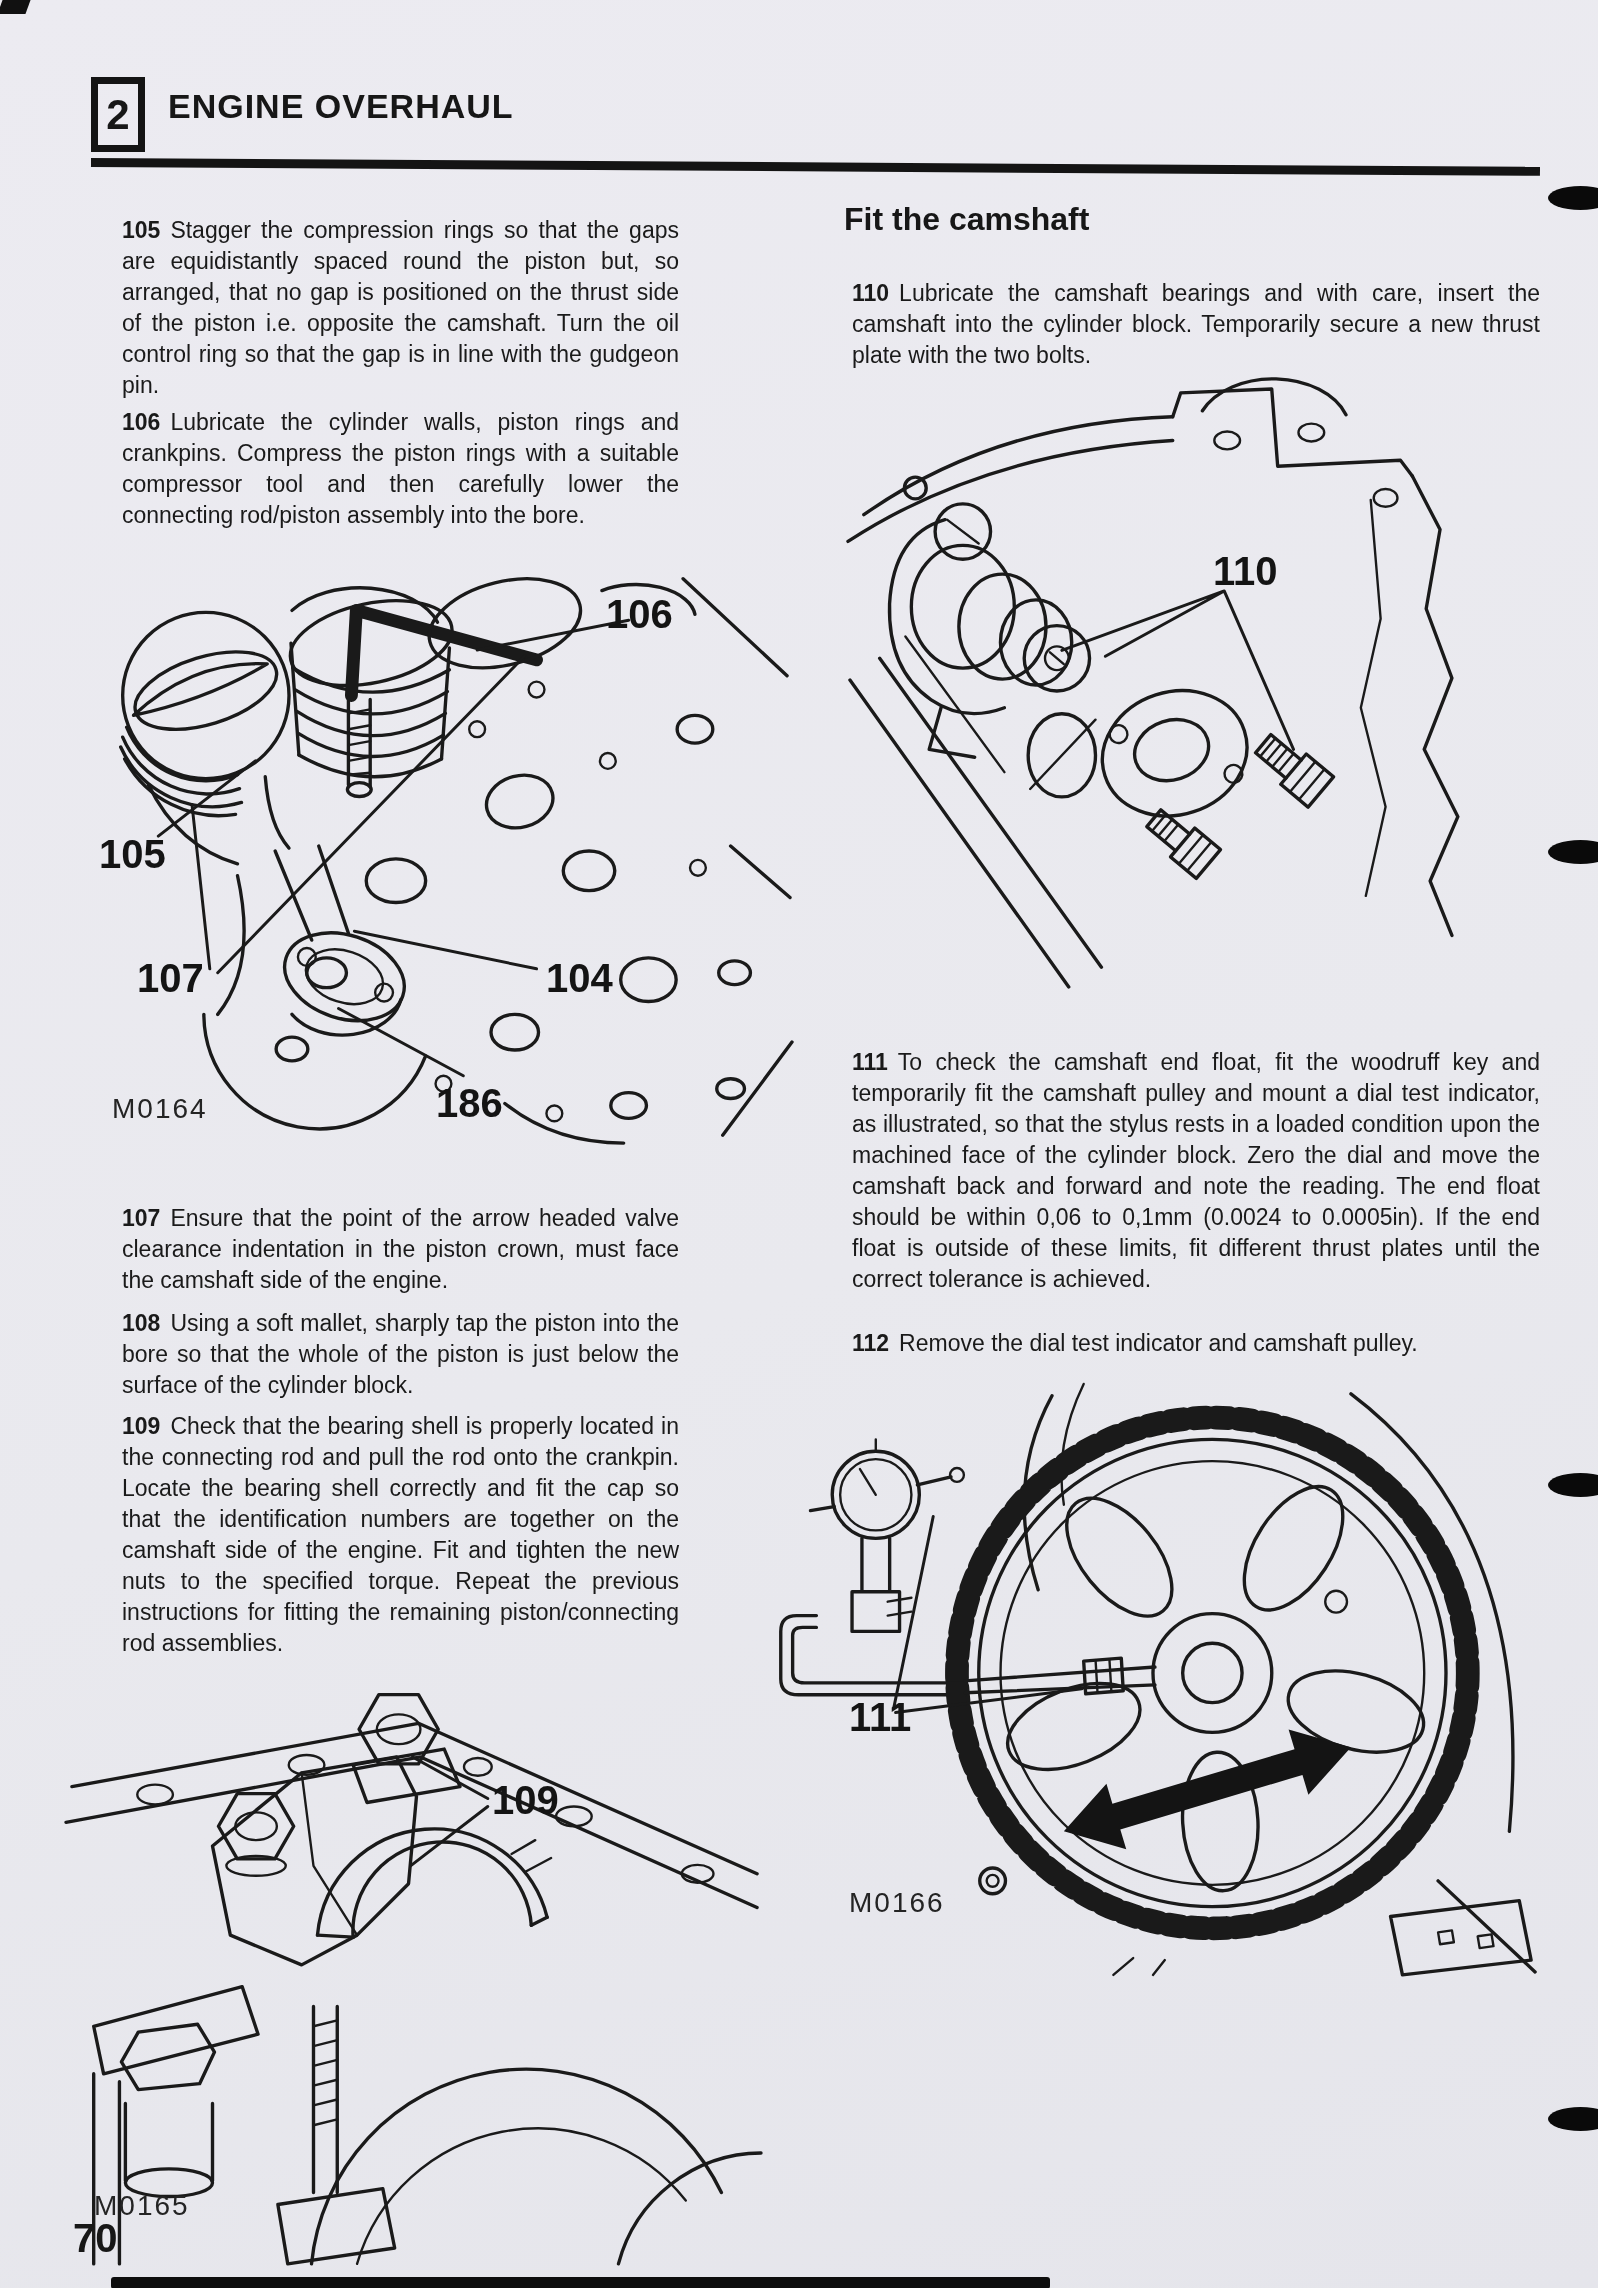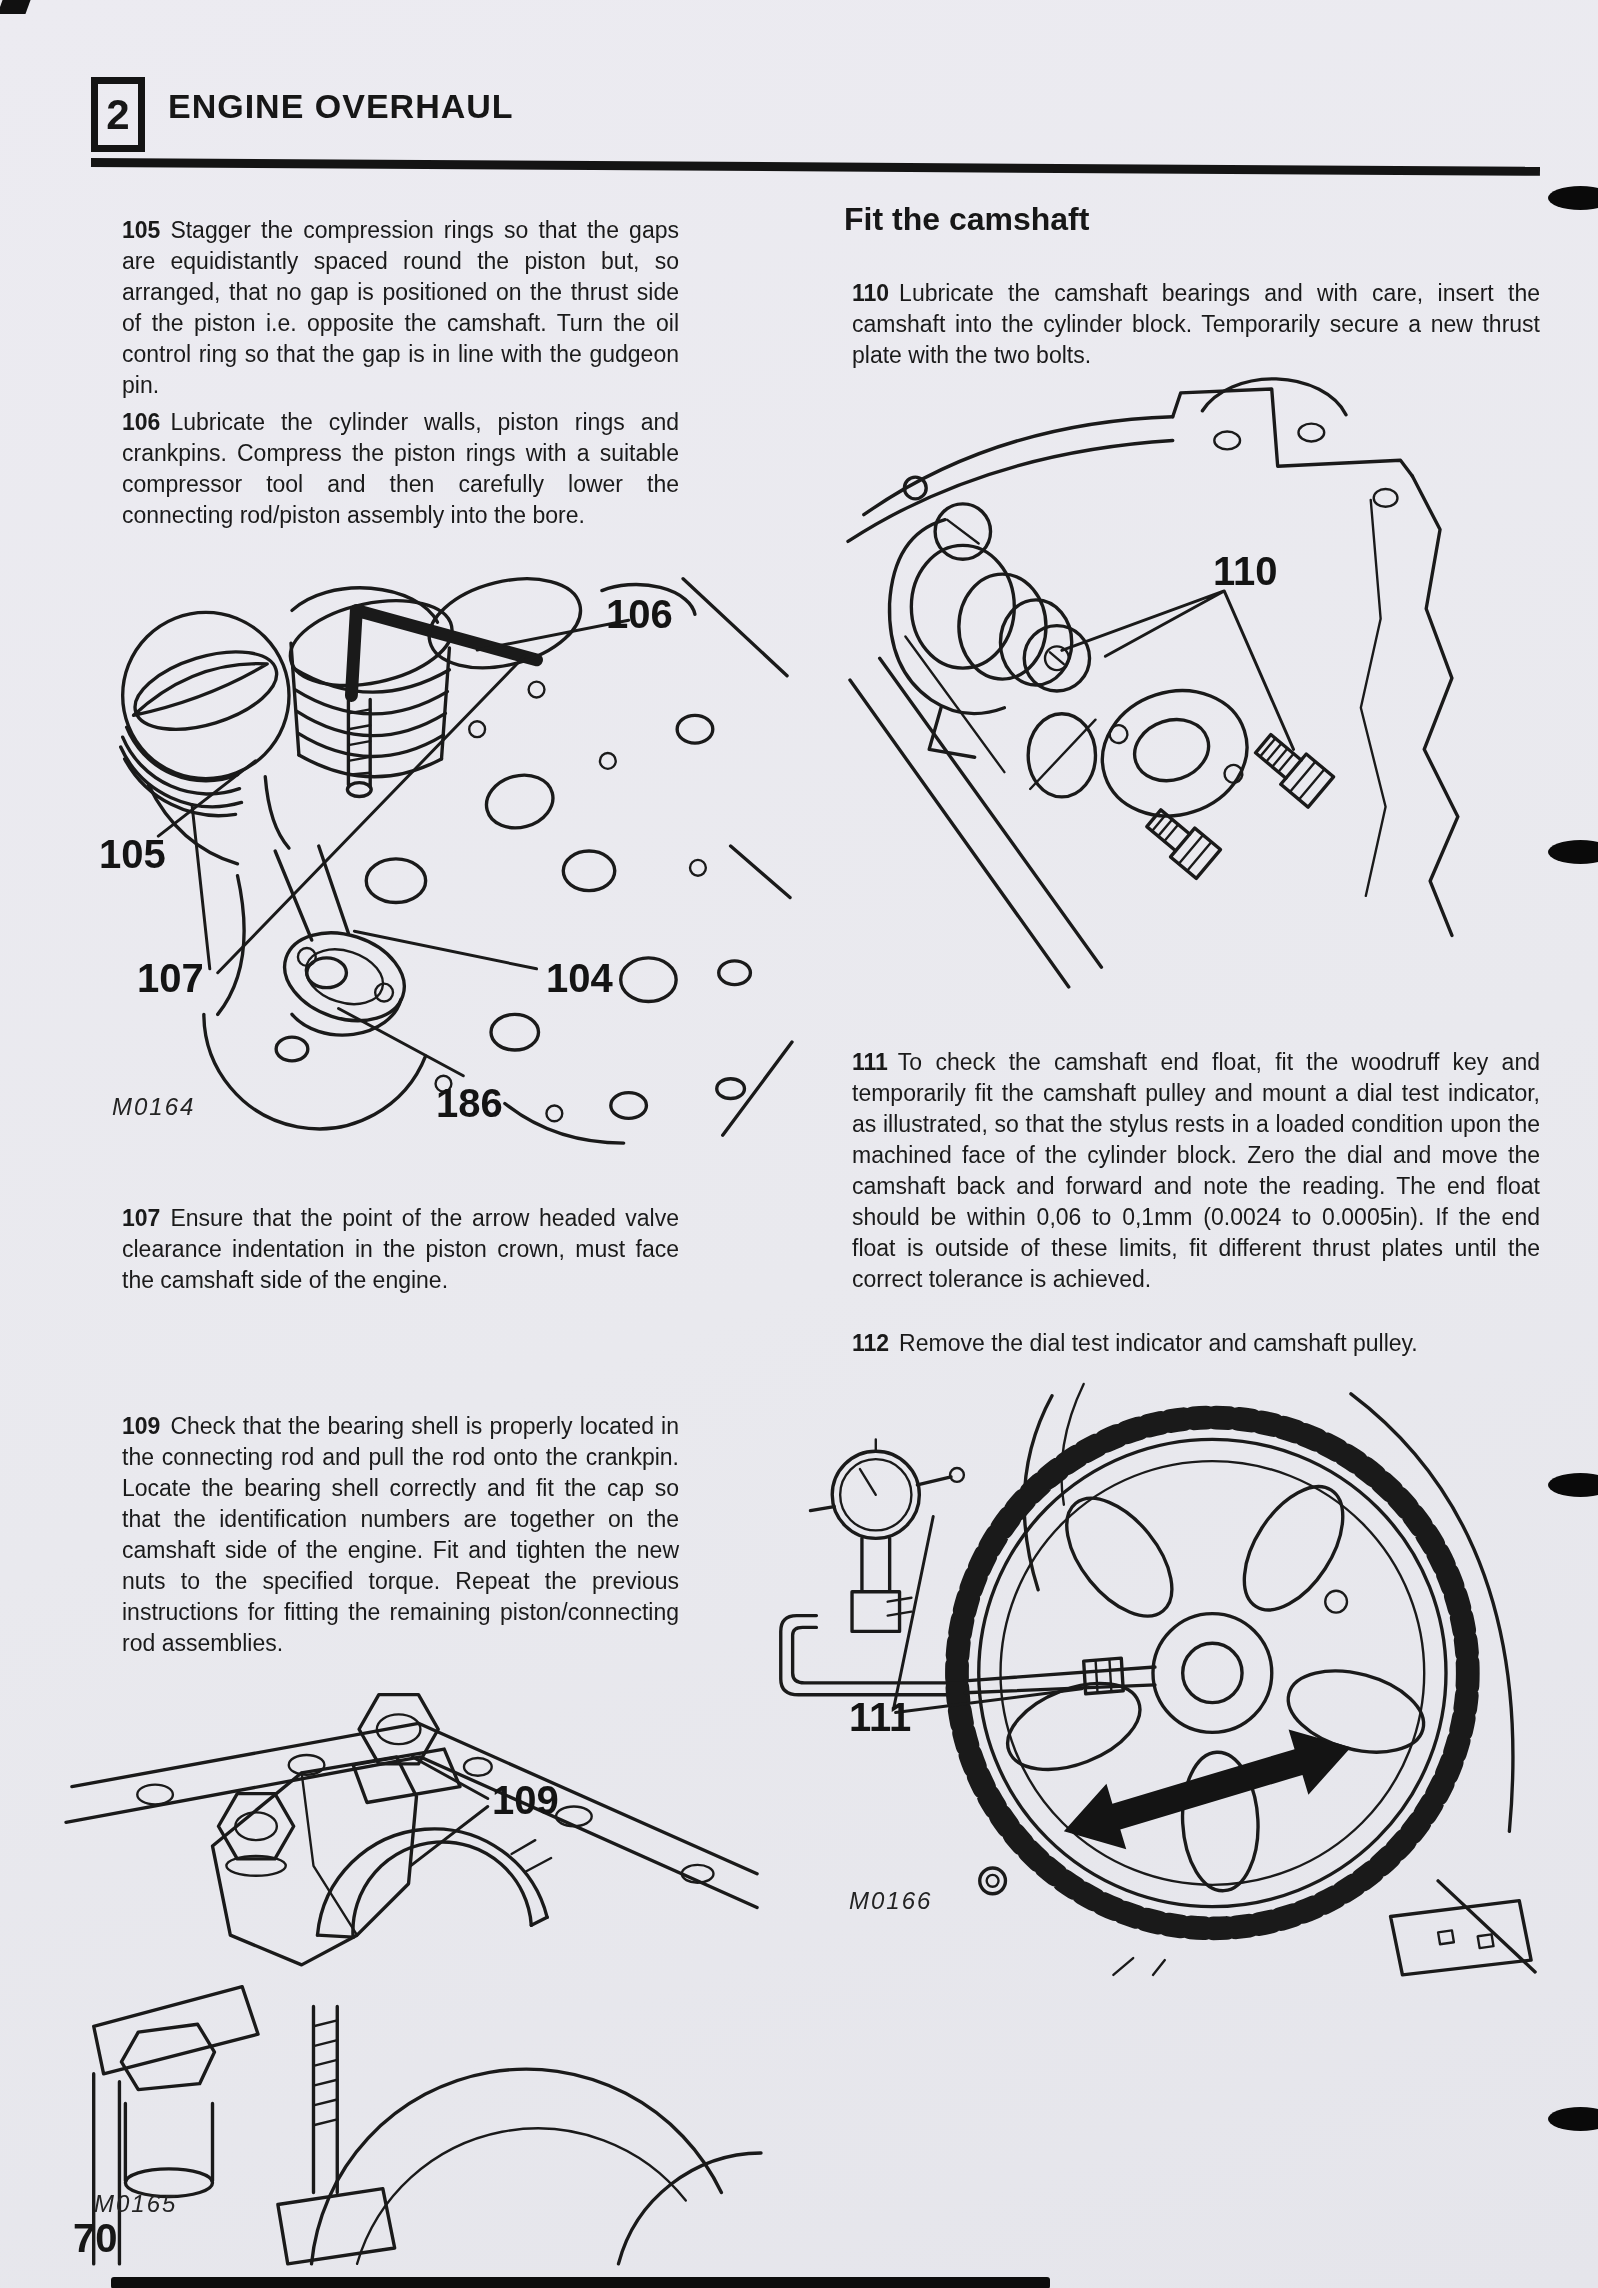--- a/index.html
+++ b/index.html
@@ -14,21 +14,21 @@
             transform:rotate(0.35deg);transform-origin:left center;}
   #chapTitle{left:168px;top:87px;font-size:34px;font-weight:bold;letter-spacing:1px;}
   
   .para{position:absolute;text-align:justify;font-size:23px;line-height:31px;color:#1a1a1a;}
   .lcol{left:94px;width:557px;margin-left:28px;}
   .rcol{left:844px;width:688px;margin-left:8px;}
   .pnum{font-weight:bold;padding-right:10px;}
   #rheading{left:844px;top:201px;font-size:32px;font-weight:bold;}
   
   .callout{position:absolute;font-weight:bold;font-size:40px;color:#141414;white-space:nowrap;}
-  .figcap{position:absolute;font-size:24px;color:#242424;letter-spacing:2px;white-space:nowrap;font-style:italic;}
+  .figcap{position:absolute;font-size:28px;color:#242424;letter-spacing:2px;white-space:nowrap;}
   #pageNum{left:73px;top:2216px;font-size:40px;font-weight:bold;}
   
   .hole{position:absolute;right:-14px;width:65px;height:24px;background:#0a0a0a;border-radius:50%;}
   #botBar{left:111px;top:2277px;width:939px;height:12px;background:#0d0d0d;border-radius:3px;}
   #cornerMark{left:0;top:0;width:28px;height:14px;background:#111;transform:skewX(-20deg);}
   svg{position:absolute;overflow:visible;}
   .ln{stroke:#1a1a1a;fill:none;stroke-width:3.4;stroke-linecap:round;stroke-linejoin:round;}
   .thin{stroke-width:2.4;}
   .lead{stroke-width:3;}
   .fillb{fill:#141414;stroke:none;}
@@ -44,20 +44,22 @@
   </div>
   <div class="abs" id="chapTitle">ENGINE OVERHAUL</div>
   <div class="abs" id="headRule"></div>
 
   <p class="para lcol" style="top:192px">
     <span class="pnum">105</span><span>Stagger the compression rings so that the gaps are equidistantly spaced round the piston but, so arranged, that no gap is positioned on the thrust side of the piston i.e. opposite the camshaft. Turn the oil control ring so that the gap is in line with the gudgeon pin.</span></p>
   <p class="para lcol" style="top:384px">
     <span class="pnum">106</span><span>Lubricate the cylinder walls, piston rings and crankpins. Compress the piston rings with a suitable compressor tool and then carefully lower the connecting rod/piston assembly into the bore.</span></p>
   <p class="para lcol" style="top:1180px">
     <span class="pnum">107</span><span>Ensure that the point of the arrow headed valve clearance indentation in the piston crown, must face the camshaft side of the engine.</span></p>
+  <p class="para lcol" style="top:1285px">
+    <span class="pnum">108</span><span>Using a soft mallet, sharply tap the piston into the bore so that the whole of the piston is just below the surface of the cylinder block.</span></p>
   <p class="para lcol" style="top:1388px">
     <span class="pnum">109</span><span>Check that the bearing shell is properly located in the connecting rod and pull the rod onto the crankpin. Locate the bearing shell correctly and fit the cap so that the identification numbers are together on the camshaft side of the engine. Fit and tighten the new nuts to the specified torque. Repeat the previous instructions for fitting the remaining piston/connecting rod assemblies.</span></p>
 
   <div class="abs" id="rheading">Fit the camshaft</div>
   <p class="para rcol" style="top:255px">
     <span class="pnum">110</span><span>Lubricate the camshaft bearings and with care, insert the camshaft into the cylinder block. Temporarily secure a new thrust plate with the two bolts.</span></p>
   <p class="para rcol" style="top:1024px">
     <span class="pnum">111</span><span>To check the camshaft end float, fit the woodruff key and temporarily fit the camshaft pulley and mount a dial test indicator, as illustrated, so that the stylus rests in a loaded condition upon the machined face of the cylinder block. Zero the dial and move the camshaft back and forward and note the reading. The end float should be within 0,06 to 0,1mm (0.0024 to 0.0005in). If the end float is outside of these limits, fit different thrust plates until the correct tolerance is achieved.</span></p>
   <p class="para rcol" style="top:1305px">
     <span class="pnum">112</span><span>Remove the dial test indicator and camshaft pulley.</span></p>

